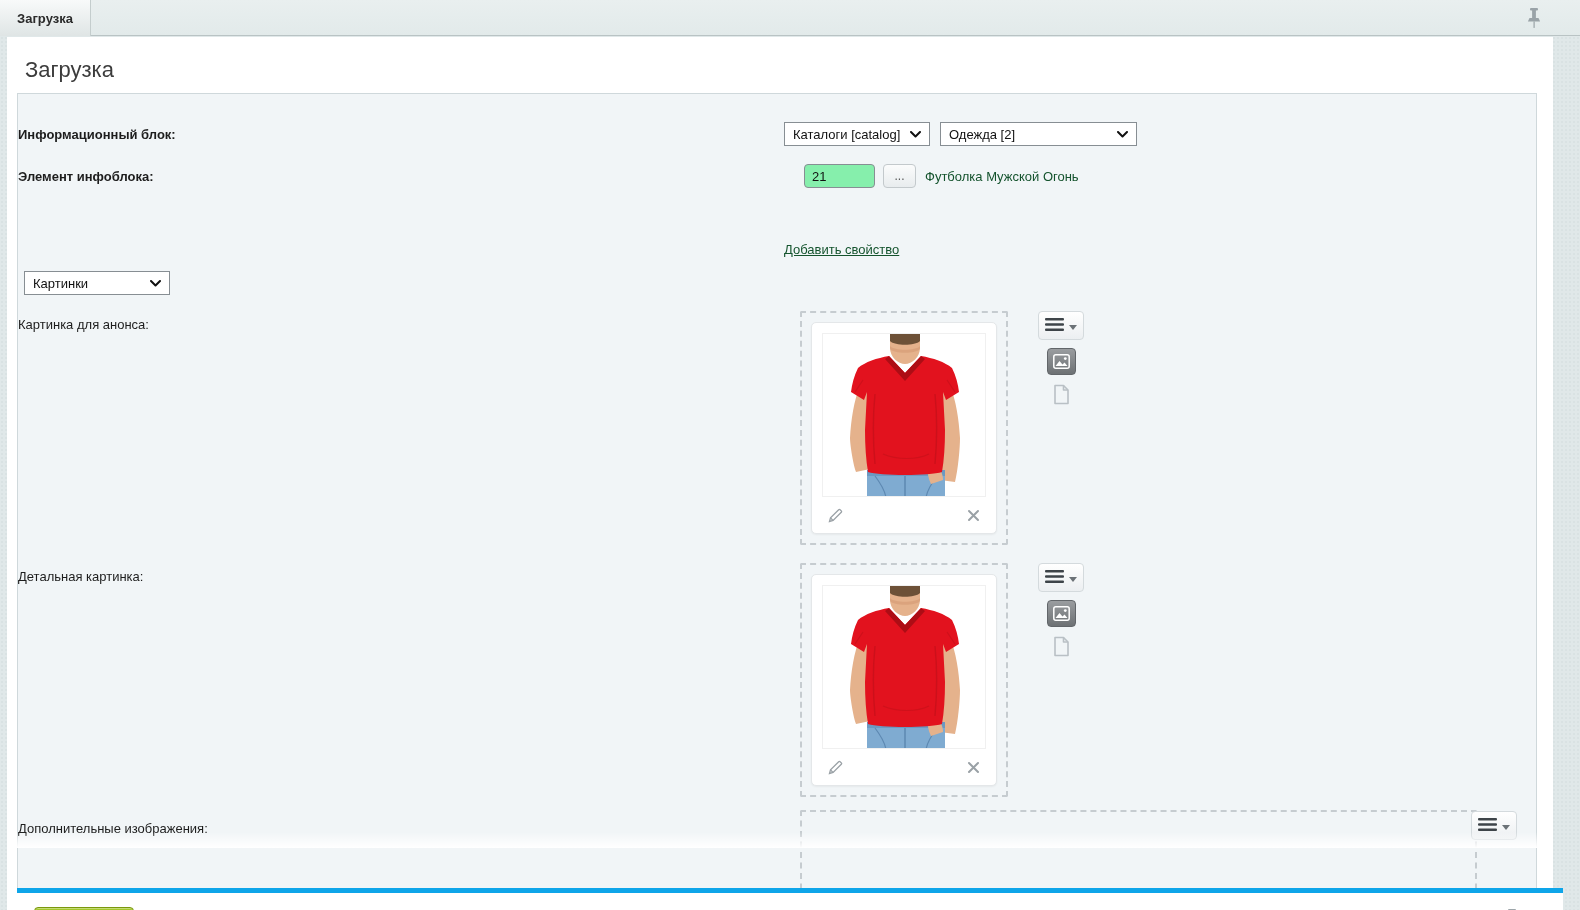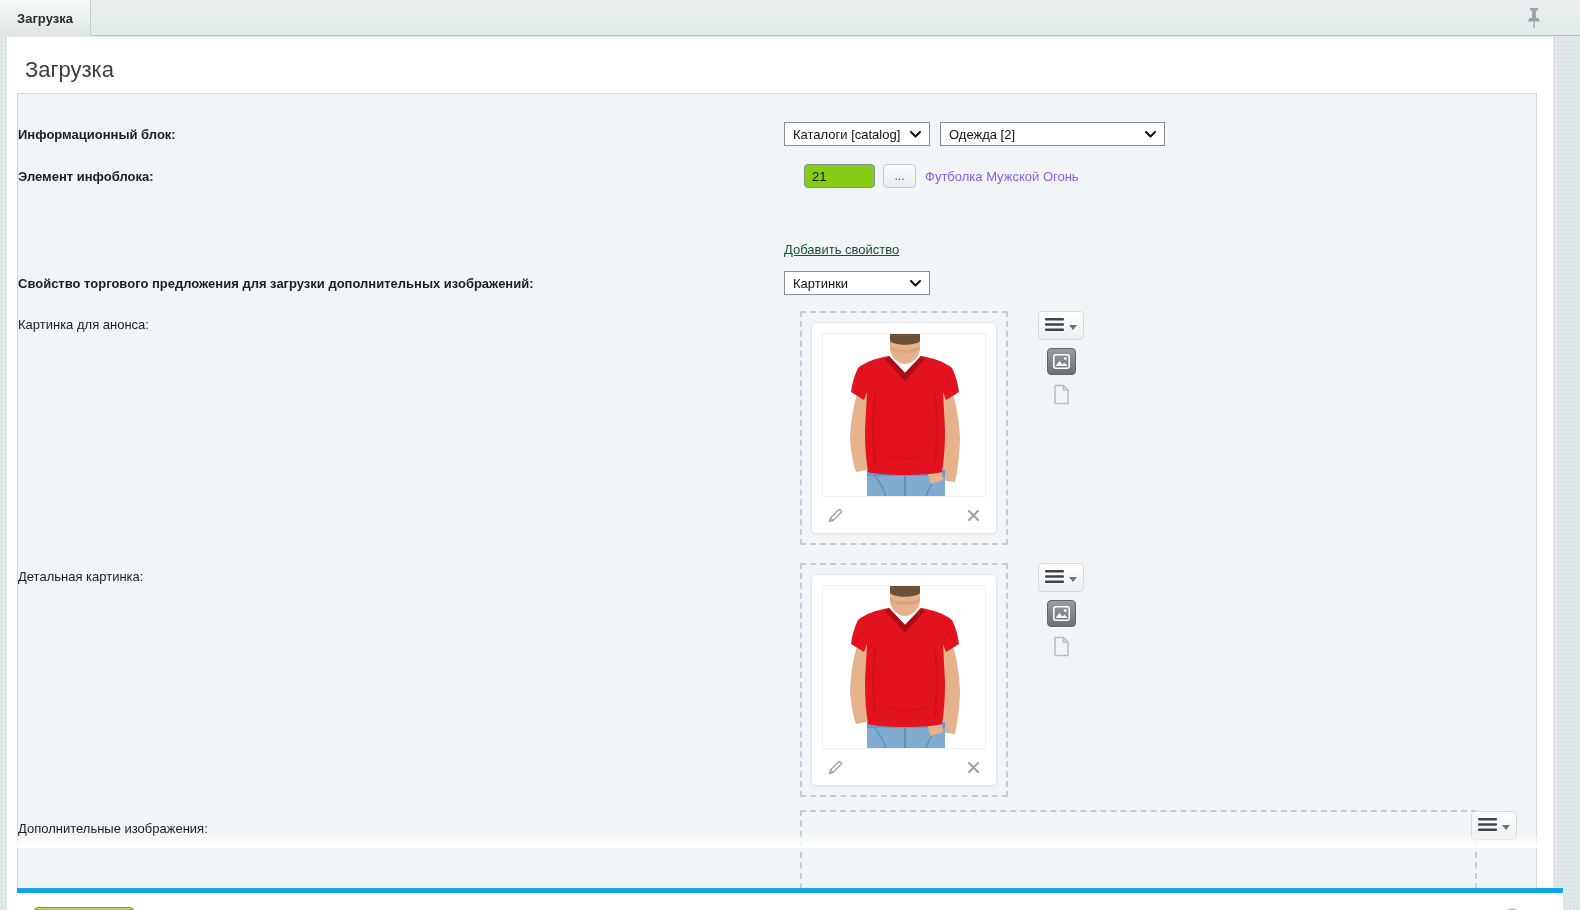--- a/index.html
+++ b/index.html
@@ -54,34 +54,34 @@
   .controls { display:flex; align-items:center; margin-left:6px; }
 
   
   .select {
     height:24px; background:#fff; border:1px solid #878e93; border-radius:0;
     display:flex; align-items:center; font-size:13px; color:#111;
     padding:2px 8px; position:relative; cursor:pointer;
   }
   .select .sel-label { flex:1; white-space:nowrap; overflow:hidden; }
   .select .chev { margin-left:8px; flex:0 0 auto; display:flex; }
-  .w145 { width:146px; } .w197 { width:225px; }
+  .w145 { width:146px; } .w197 { width:197px; }
   .ml10 { margin-left:10px; }
 
   .text-input {
     width:71px; height:24px; border:1px solid #878e93; border-radius:4px;
-    font-size:13px; padding:0 7px; color:#111; background:#84cc16;
+    font-size:13px; padding:0 7px; color:#111; background:#86efac;
     font-family:"Liberation Sans","DejaVu Sans",sans-serif;
   }
   .dots-btn {
     margin-left:8px; width:33px; height:24px; border:1px solid #c3c9cc;
     border-radius:4px; background:linear-gradient(#fbfcfc,#e8ecee);
     font-size:12px; color:#555; cursor:pointer; line-height:18px;
   }
-  .element-name { margin-left:9px; font-size:13px; color:#8b5cf6; }
+  .element-name { margin-left:9px; font-size:13px; color:#14532d; }
 
   .add-link { font-size:13px; color:#14532d; text-decoration:underline; cursor:pointer; }
 
   
   .img-row { position:absolute; display:flex; align-items:flex-start;gap:16px; }
   .img-row .form-label { padding-top:6px; }
   .dropzone {
     margin-left:6px; width:208px; height:234px;
     border:2px dashed #c6ccd0; border-radius:2px;
     padding:9px; background:transparent;
@@ -232,21 +232,20 @@
 
 
     <div class="form-row" style="left:0; top:148px;">
       <div class="form-label"></div>
       <div class="controls">
         <a class="add-link">Добавить свойство</a>
       </div>
     </div>
 
     <div class="form-row" style="left:0; top:177px;">
-      <div class="form-label bold">Свойство торгового предложения для загрузки дополнительных изображений:</div>
       <div class="controls">
         <div class="select w145">
           <span class="sel-label">Картинки</span>
           <span class="chev">
             <svg width="11" height="7" viewBox="0 0 11 7">
                 <path d="M1,1 l4.5,4.5 L10,1" stroke="#111" stroke-width="2" fill="none" stroke-linecap="round" stroke-linejoin="round"></path>
               </svg>
           </span>
         </div>
       </div>

